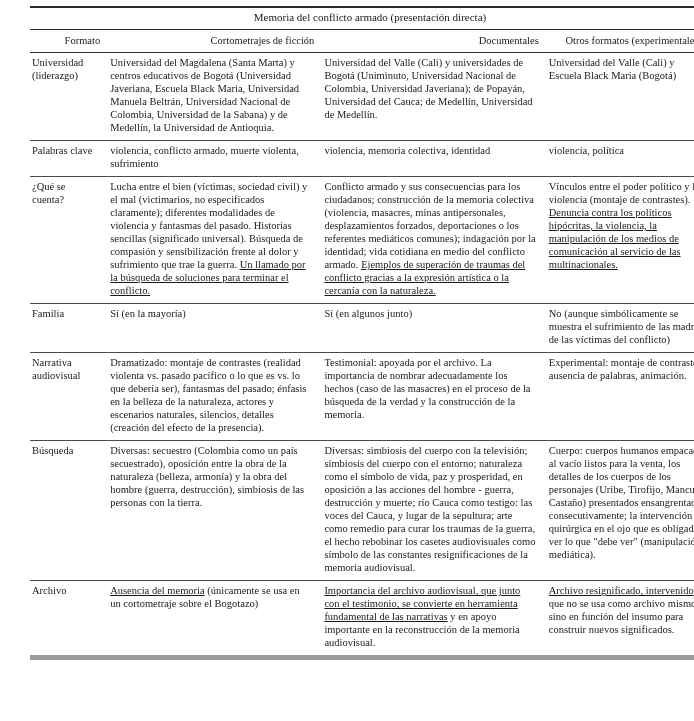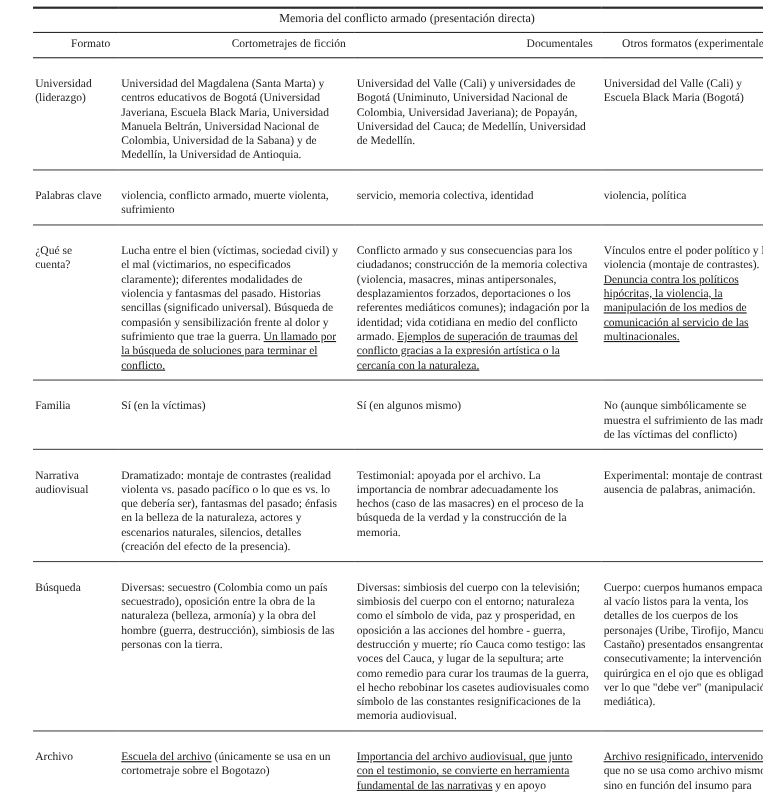--- a/index.html
+++ b/index.html
@@ -42,21 +42,21 @@
     font-weight: normal;
     text-align: right;
     vertical-align: middle;
     padding: 4px 8px 5px 2px;
     border-bottom: 1.5px solid #2b2b2b;
   }
   tbody th, tbody td {
     vertical-align: top;
     text-align: left;
     font-weight: normal;
-    padding: 17px 10px 6px 2px;
+    padding: 3px 10px 6px 2px;
     border-bottom: 1px solid #4a4a4a;
   }
   tbody tr:last-child th, tbody tr:last-child td {
     border-bottom: none;
   }
   tbody td:last-child { padding-right: 2px; }
   .u { text-decoration: underline; }
 </style>
 </head>
 <body>
@@ -83,48 +83,48 @@
     <tbody>
       <tr>
         <th>Universidad (liderazgo)</th>
         <td><span>Universidad del Magdalena (Santa Marta) y centros educativos de Bogotá (Universidad Javeriana, Escuela Black Maria, Universidad Manuela Beltrán, Universidad Nacional de Colombia, Universidad de la Sabana) y de Medellín, la Universidad de Antioquia.</span></td>
         <td><span>Universidad del Valle (Cali) y universidades de Bogotá (Uniminuto, Universidad Nacional de Colombia, Universidad Javeriana); de Popayán, Universidad del Cauca; de Medellín, Universidad de Medellín.</span></td>
         <td><span>Universidad del Valle (Cali) y Escuela Black Maria (Bogotá)</span></td>
       </tr>
       <tr>
         <th>Palabras clave</th>
         <td><span>violencia, conflicto armado, muerte violenta, sufrimiento</span></td>
-        <td><span>servicio, memoria colectiva, identidad</span></td>
+        <td><span>violencia, memoria colectiva, identidad</span></td>
         <td><span>violencia, política</span></td>
       </tr>
       <tr>
         <th>¿Qué se cuenta?</th>
         <td><span>Lucha entre el bien (víctimas, sociedad civil) y el mal (victimarios, no especificados claramente); diferentes modalidades de violencia y fantasmas del pasado. Historias sencillas (significado universal). Búsqueda de compasión y sensibilización frente al dolor y sufrimiento que trae la guerra. </span><span class="u">Un llamado por la búsqueda de soluciones para terminar el conflicto.</span></td>
         <td><span>Conflicto armado y sus consecuencias para los ciudadanos; construcción de la memoria colectiva (violencia, masacres, minas antipersonales, desplazamientos forzados, deportaciones o los referentes mediáticos comunes); indagación por la identidad; vida cotidiana en medio del conflicto armado. </span><span class="u">Ejemplos de superación de traumas del conflicto gracias a la expresión artística o la cercanía con la naturaleza.</span></td>
         <td><span>Vínculos entre el poder político y la violencia (montaje de contrastes). </span><span class="u">Denuncia contra los políticos hipócritas, la violencia, la manipulación de los medios de comunicación al servicio de las multinacionales.</span></td>
       </tr>
       <tr>
         <th>Familia</th>
-        <td><span>Sí (en la víctimas)</span></td>
-        <td><span>Sí (en algunos mismo)</span></td>
+        <td><span>Sí (en la mayoría)</span></td>
+        <td><span>Sí (en algunos junto)</span></td>
         <td><span>No (aunque simbólicamente se muestra el sufrimiento de las madres de las víctimas del conflicto)</span></td>
       </tr>
       <tr>
         <th>Narrativa audiovisual</th>
         <td><span>Dramatizado: montaje de contrastes (realidad violenta vs. pasado pacífico o lo que es vs. lo que debería ser), fantasmas del pasado; énfasis en la belleza de la naturaleza, actores y escenarios naturales, silencios, detalles (creación del efecto de la presencia).</span></td>
         <td><span>Testimonial: apoyada por el archivo. La importancia de nombrar adecuadamente los hechos (caso de las masacres) en el proceso de la búsqueda de la verdad y la construcción de la memoria.</span></td>
         <td><span>Experimental: montaje de contrastes, ausencia de palabras, animación.</span></td>
       </tr>
       <tr>
         <th>Búsqueda</th>
         <td><span>Diversas: secuestro (Colombia como un país secuestrado), oposición entre la obra de la naturaleza (belleza, armonía) y la obra del hombre (guerra, destrucción), simbiosis de las personas con la tierra.</span></td>
         <td><span>Diversas: simbiosis del cuerpo con la televisión; simbiosis del cuerpo con el entorno; naturaleza como el símbolo de vida, paz y prosperidad, en oposición a las acciones del hombre - guerra, destrucción y muerte; río Cauca como testigo: las voces del Cauca, y lugar de la sepultura; arte como remedio para curar los traumas de la guerra, el hecho rebobinar los casetes audiovisuales como símbolo de las constantes resignificaciones de la memoria audiovisual.</span></td>
         <td><span>Cuerpo: cuerpos humanos empacados al vacío listos para la venta, los detalles de los cuerpos de los personajes (Uribe, Tirofijo, Mancuso, Castaño) presentados ensangrentados consecutivamente; la intervención quirúrgica en el ojo que es obligado ver lo que "debe ver" (manipulación mediática).</span></td>
       </tr>
       <tr>
         <th>Archivo</th>
-        <td><span class="u">Escuela del archivo</span><span> (únicamente se usa en un cortometraje sobre el Bogotazo)</span></td>
+        <td><span class="u">Ausencia del memoria</span><span> (únicamente se usa en un cortometraje sobre el Bogotazo)</span></td>
         <td><span class="u">Importancia del archivo audiovisual, que junto con el testimonio, se convierte en herramienta fundamental de las narrativas</span><span> y en apoyo importante en la reconstrucción de la memoria audiovisual.</span></td>
         <td><span class="u">Archivo resignificado, intervenido</span><span>, que no se usa como archivo mismo, sino en función del insumo para construir nuevos significados.</span></td>
       </tr>
     </tbody>
   </table>
 </div>
 
 </body></html>

